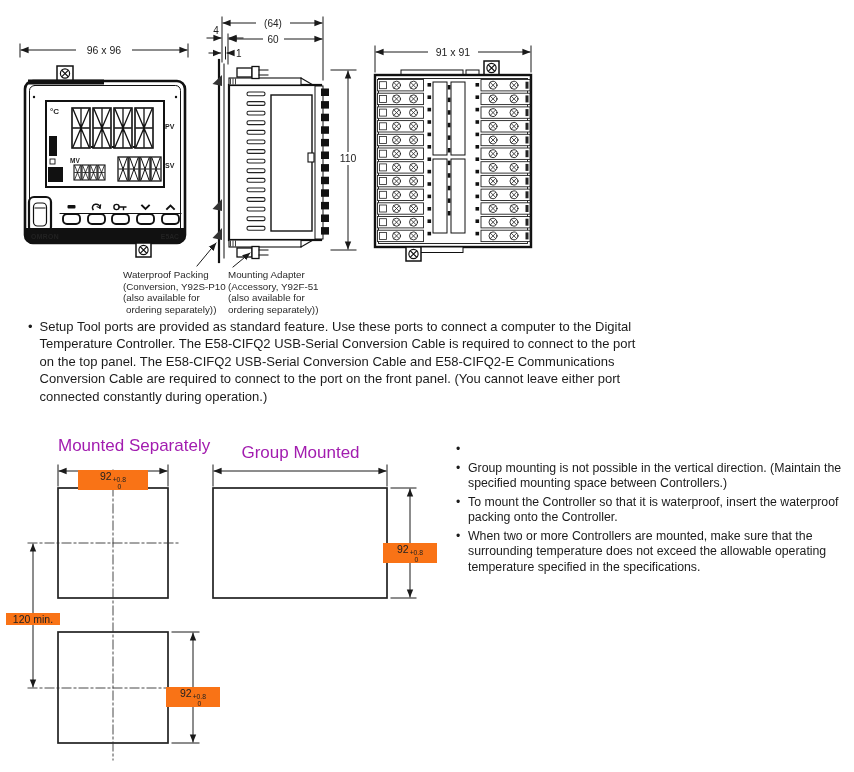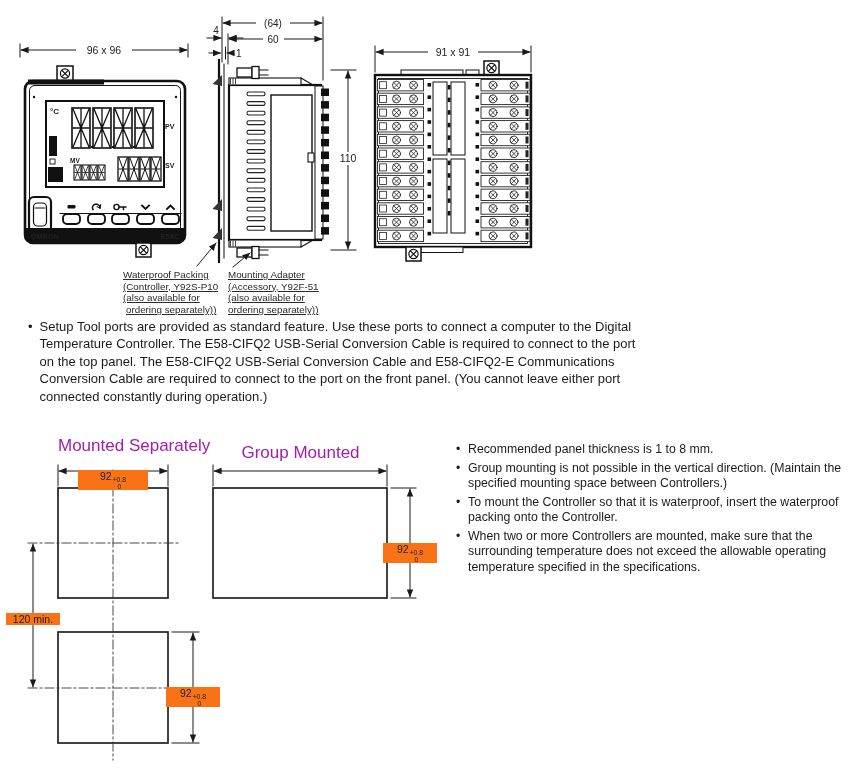--- a/index.html
+++ b/index.html
@@ -1,21 +1,21 @@
 <!DOCTYPE html>
 <html><head>
 <meta charset="utf-8">
 <style>
   html,body{margin:0;padding:0;background:#fff;}
   #page{position:relative;width:854px;height:772px;background:#fff;overflow:hidden;
         font-family:"Liberation Sans","DejaVu Sans",sans-serif;color:#1b1b1b;}
   .abs{position:absolute;}
   svg{position:absolute;left:0;top:0;}
   svg text{font-family:"Liberation Sans","DejaVu Sans",sans-serif;fill:#222;}
-  .acc-label{font-size:9.8px;line-height:11.7px;color:#2a2a2a;text-decoration:underline;}
+  .acc-label{font-size:9.8px;line-height:11.7px;color:#2a2a2a;}
   .setup{display:flex;gap:7px;font-size:13px;line-height:17.4px;color:#1b1b1b;width:624px;}
   .setup .b{flex:0 0 auto;}
   .mount-title{font-weight:normal;font-size:17px;color:#a21caf;}
   .formula{font-size:10.4px;color:#222;white-space:nowrap;}
   .dimlbl{font-size:10.5px;color:#222;background:#f97316;white-space:nowrap;}
   .dim-center{text-align:center;margin-top:7px;}
   .tol{display:inline-flex;flex-direction:column;justify-content:center;font-size:6.8px;
        line-height:6.6px;vertical-align:-2px;margin-left:1px;font-style:normal;}
   .tol i{font-style:normal;}
   .caption{font-size:10.2px;line-height:12.6px;color:#2a2a2a;}
@@ -314,21 +314,21 @@
       </g>
 
       <rect x="420" y="247" width="43" height="5.5" fill="#fff" stroke="#111" stroke-width="1"></rect>
       <rect x="406" y="247" width="15" height="14" fill="#fff" stroke="#111" stroke-width="1.5"></rect>
       <use href="#screwX" x="413.5" y="254"></use>
     </g>
   </svg>
 
   <div class="abs acc-label" style="left:123px;top:269px;">
     <div>Waterproof Packing</div>
-    <div>(Controller, Y92S-P10</div>
+    <div>(Conversion, Y92S-P10</div>
     <div>(also available for</div>
     <div style="padding-left:3px">ordering separately))</div>
   </div>
   <div class="abs acc-label" style="left:228px;top:269px;">
     <div>Mounting Adapter</div>
     <div>(Accessory, Y92F-51</div>
     <div>(also available for</div>
     <div>ordering separately))</div>
   </div>
 
@@ -383,21 +383,20 @@
   <div class="abs dimlbl dim-center" style="left:383px;top:536px;width:54px;">
     <span>92</span><span class="tol">
         <i>+0.8</i>
         <i>0</i>
       </span>
   </div>
 
   <div class="abs notes" style="left:456px;top:442px;">
     <div class="item">
       <span class="b">•</span>
-      <span>Recommended panel thickness is 1 to 8 mm.</span>
     </div>
     <div class="item">
       <span class="b">•</span>
       <span>Group mounting is not possible in the vertical direction. (Maintain the specified mounting space between Controllers.)</span>
     </div>
     <div class="item">
       <span class="b">•</span>
       <span>To mount the Controller so that it is waterproof, insert the waterproof packing onto the Controller.</span>
     </div>
     <div class="item">

